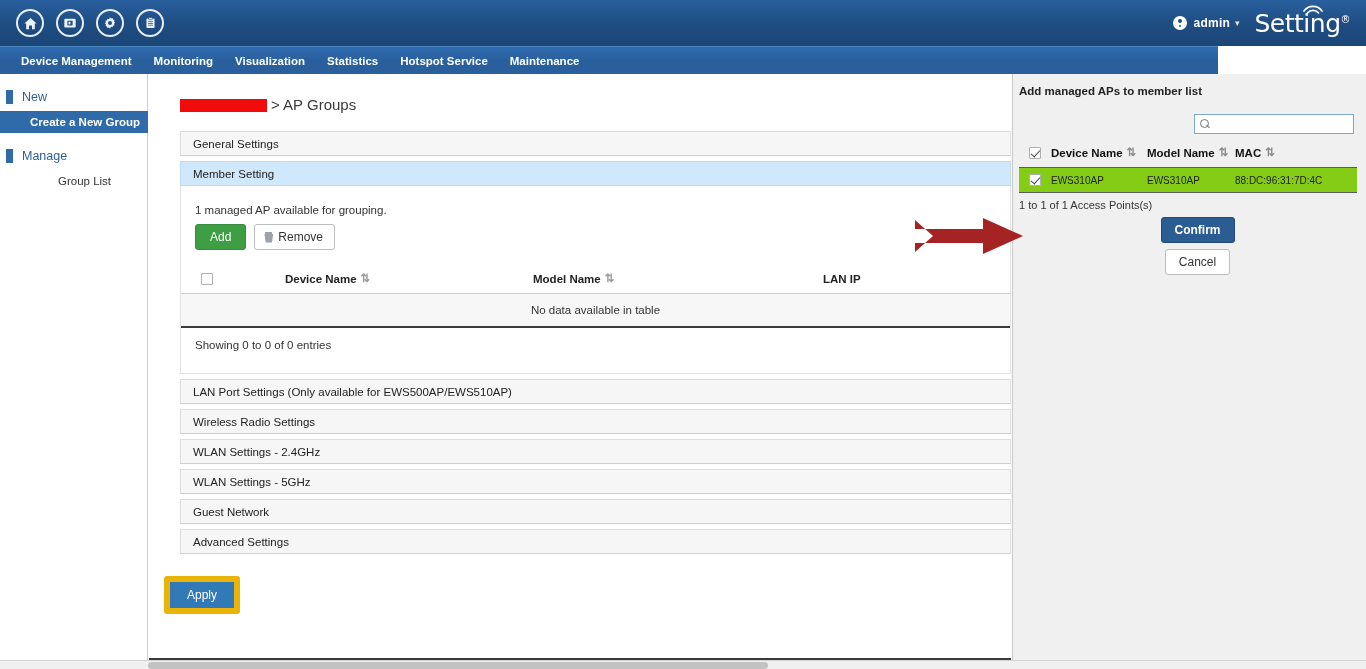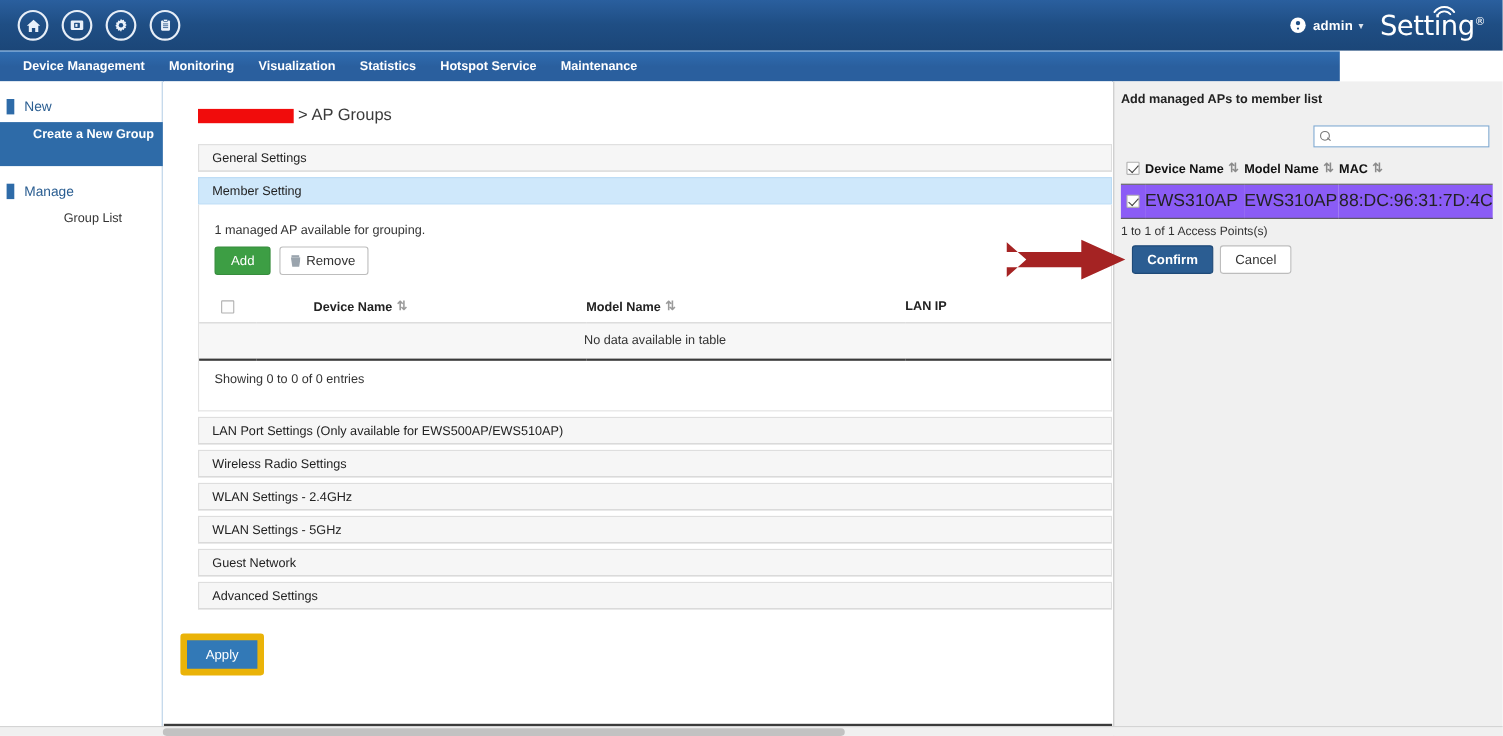--- a/index.html
+++ b/index.html
@@ -60,21 +60,21 @@
     position: absolute; left: 0; top: 74px; width: 148px; height: 595px;
     background: #ffffff; border-right: 1px solid #b9d2e8; text-align: center;
   }
   .side-group {
     display: flex; align-items: center; gap: 9px;
     padding: 0 0 0 6px; height: 28px; margin-top: 9px;
   }
   .side-bullet { width: 7px; height: 14px; background: #2e6ba8; flex: 0 0 auto; }
   .side-group-label { font-size: 12.5px; color: #2c5f92; }
   .side-sub {
-    font-size: 11.5px; color: #333; padding-left: 22px; height: 40px;
+    font-size: 11.5px; color: #333; padding-left: 22px; height: 22px;
     line-height: 22px; cursor: pointer;
   }
   .side-sub.active {
     background: #2e6ba8; color: #ffffff; font-weight: bold;
     padding-left: 22px; width: 148px;
   }
 
   
   .main {
     position: absolute; left: 149px; top: 74px; width: 862px; height: 589px;
@@ -180,29 +180,29 @@
   .mag::after {
     content:""; position:absolute; left:6px; top:7px; width:4px; height:1.3px;
     background:#777; transform: rotate(42deg);
   }
   .rtable { width: 338px; border-collapse: collapse; margin: 8px 0 0 6px; }
   .rtable th {
     font-size: 11.5px; font-weight: bold; color: #111; text-align: left;
     padding: 4px 0 7px 0; border-bottom: 1.5px solid #5a5a5a;
   }
   .rtable td {
-    font-size: 16px; color: #222; padding: 6px 0; background: #8b5cf6;
+    font-size: 10px; color: #222; padding: 6px 0; background: #84cc16;
     border-bottom: 1.5px solid #5a5a5a;
   }
   .rc-chk { width: 32px; text-align: center !important; }
   .rc-dev { width: 96px; }
   .rc-mod { width: 88px; }
   .rc-mac { width: auto; }
   .rp-count { font-size: 11px; color: #333; padding: 6px 0 0 6px; }
-  .rp-btns { display: flex; gap: 6px; padding: 6px 0 0 16px; align-items:center;}
+  .rp-btns { display: flex; gap: 6px; padding: 6px 0 0 16px; align-items:center;flex-direction:column;}
   .btn-confirm {
     background: #2b5d92; color: #fff; border: 1px solid #1f4a78; border-radius: 3px;
     font-size: 12px; font-weight: bold; padding: 5px 13px; cursor: pointer;
     font-family: "Liberation Sans", sans-serif;
   }
   .btn-cancel {
     background: #ffffff; color: #333; border: 1px solid #bdbdbd; border-radius: 3px;
     font-size: 12px; padding: 5px 13px; cursor: pointer;
     font-family: "Liberation Sans", sans-serif;
   }

